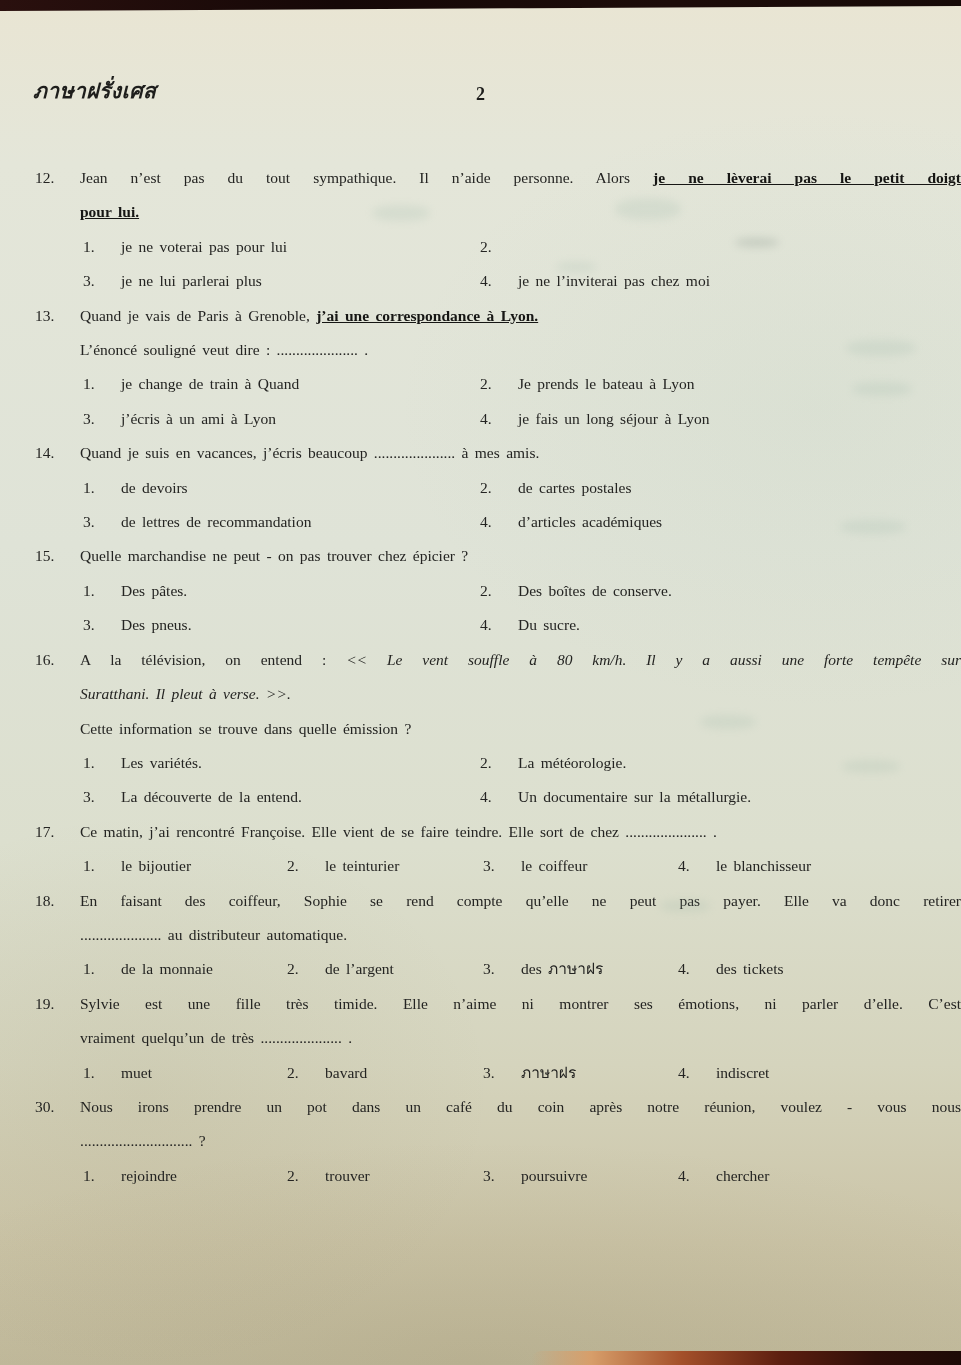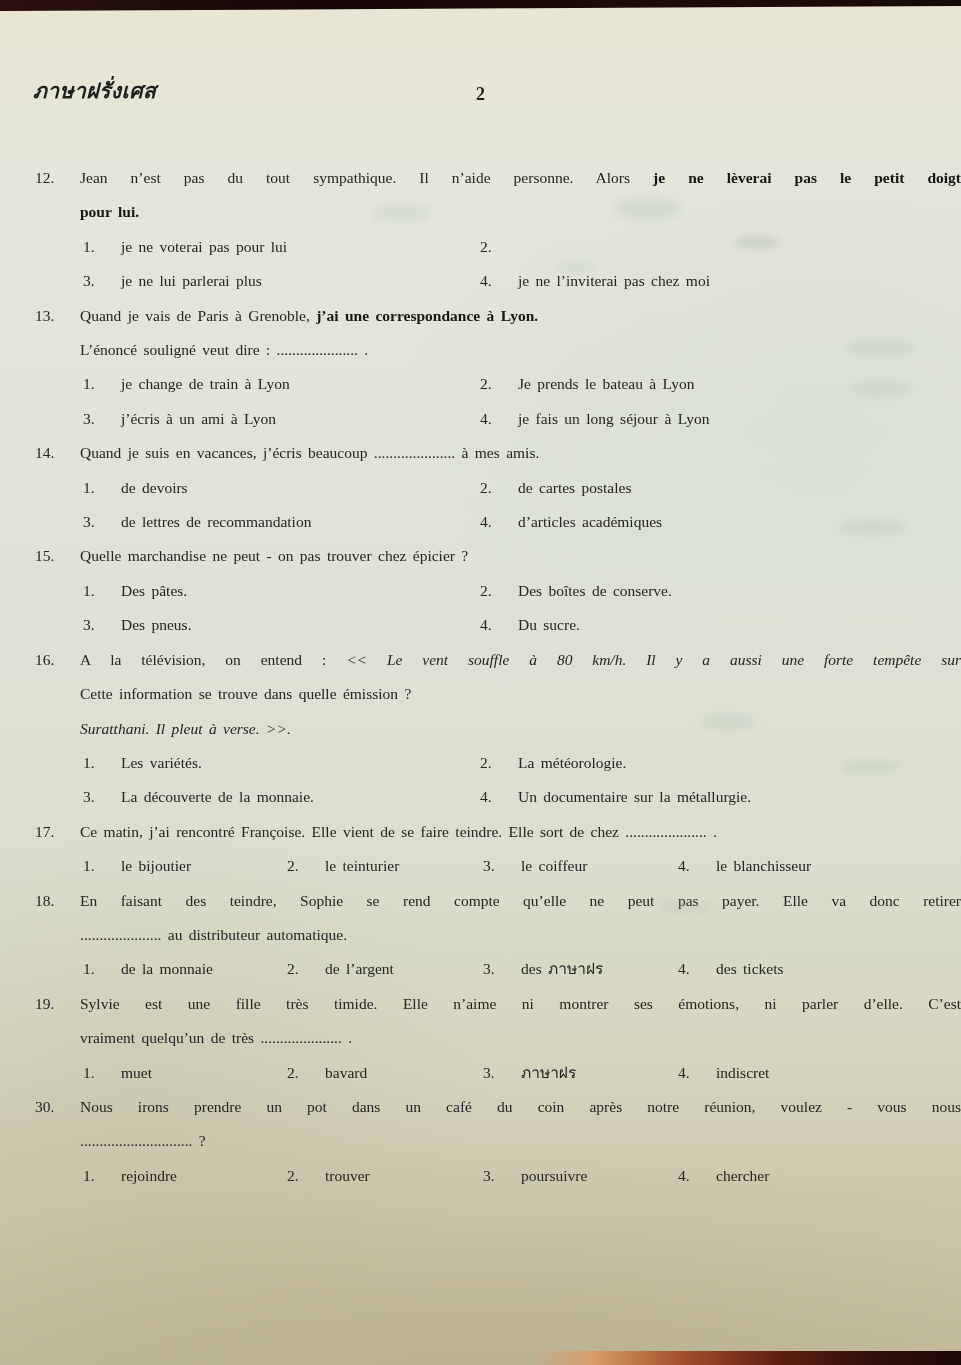--- a/index.html
+++ b/index.html
@@ -47,21 +47,21 @@
   }
   .hdr-page{
     position:absolute;top:84px;left:0;width:100%;
     text-align:center;font-size:18px;font-weight:bold;color:#1c1c1a;
   }
   .questions{position:absolute;top:161px;left:0;width:961px;}
   .question{position:relative;padding-left:80px;}
   .qnum{position:absolute;left:35px;top:0;line-height:34.4px;font-size:15.5px;}
   .qline{line-height:34.4px;font-size:15.5px;word-spacing:2.5px;}
   .jline{text-align:justify;text-align-last:justify;}
-  .b{font-weight:700;color:#161614;}
+  .b{font-weight:700;color:#161614;text-decoration:underline;}
   .i{font-style:italic;}
   .optrow{display:flex;line-height:34.4px;font-size:15.5px;padding-left:3px;word-spacing:2.5px;}
   .opt{display:flex;}
   .opt .n{width:38px;flex:none;}
   .optrow.two .opt:first-child{width:397px;flex:none;}
   .optrow.four .opt:nth-child(1){width:204px;flex:none;}
   .optrow.four .opt:nth-child(2){width:196px;flex:none;}
   .optrow.four .opt:nth-child(3){width:195px;flex:none;}
   
   .sm{position:absolute;background:#8fae9e;opacity:.16;filter:blur(4px);border-radius:45%;}
@@ -114,21 +114,21 @@
         </div>
     </div>
       <div class="question">
       <span class="qnum">13.</span>
       <div class="qbody">
           <div class="qline"><span>Quand je vais de Paris à Grenoble, </span><span class="b">j’ai une correspondance à Lyon.</span></div>
           <div class="qline"><span>L’énoncé souligné veut dire : ..................... .</span></div>
           <div class="optrow two">
             <span class="opt">
               <span class="n">1.</span>
-              <span class="t">je change de train à Lyon</span>
+              <span class="t">je change de train à Quand</span>
             </span>
             <span class="opt">
               <span class="n">2.</span>
               <span class="t">Je prends le bateau à Lyon</span>
             </span>
           </div>
           <div class="optrow two">
             <span class="opt">
               <span class="n">3.</span>
               <span class="t">j’écris à un ami à Lyon</span>
@@ -189,36 +189,36 @@
               <span class="n">4.</span>
               <span class="t">Du sucre.</span>
             </span>
           </div>
         </div>
     </div>
       <div class="question">
       <span class="qnum">16.</span>
       <div class="qbody">
           <div class="qline jline"><span>A la télévision, on entend : </span><span class="i">&lt;&lt; Le vent souffle à 80 km/h. Il y a aussi une forte tempête sur</span></div>
+          <div class="qline"><span class="i">Suratthani. Il pleut à verse. &gt;&gt;.</span></div>
           <div class="qline"><span>Cette information se trouve dans quelle émission ?</span></div>
-          <div class="qline"><span class="i">Suratthani. Il pleut à verse. &gt;&gt;.</span></div>
           <div class="optrow two">
             <span class="opt">
               <span class="n">1.</span>
               <span class="t">Les variétés.</span>
             </span>
             <span class="opt">
               <span class="n">2.</span>
               <span class="t">La météorologie.</span>
             </span>
           </div>
           <div class="optrow two">
             <span class="opt">
               <span class="n">3.</span>
-              <span class="t">La découverte de la monnaie.</span>
+              <span class="t">La découverte de la entend.</span>
             </span>
             <span class="opt">
               <span class="n">4.</span>
               <span class="t">Un documentaire sur la métallurgie.</span>
             </span>
           </div>
         </div>
     </div>
       <div class="question">
       <span class="qnum">17.</span>
@@ -240,21 +240,21 @@
             <span class="opt">
               <span class="n">4.</span>
               <span class="t">le blanchisseur</span>
             </span>
           </div>
         </div>
     </div>
       <div class="question">
       <span class="qnum">18.</span>
       <div class="qbody">
-          <div class="qline jline"><span>En faisant des teindre, Sophie se rend compte qu’elle ne peut pas payer. Elle va donc retirer</span></div>
+          <div class="qline jline"><span>En faisant des coiffeur, Sophie se rend compte qu’elle ne peut pas payer. Elle va donc retirer</span></div>
           <div class="qline"><span>..................... au distributeur automatique.</span></div>
           <div class="optrow four">
             <span class="opt">
               <span class="n">1.</span>
               <span class="t">de la monnaie</span>
             </span>
             <span class="opt">
               <span class="n">2.</span>
               <span class="t">de l’argent</span>
             </span>

